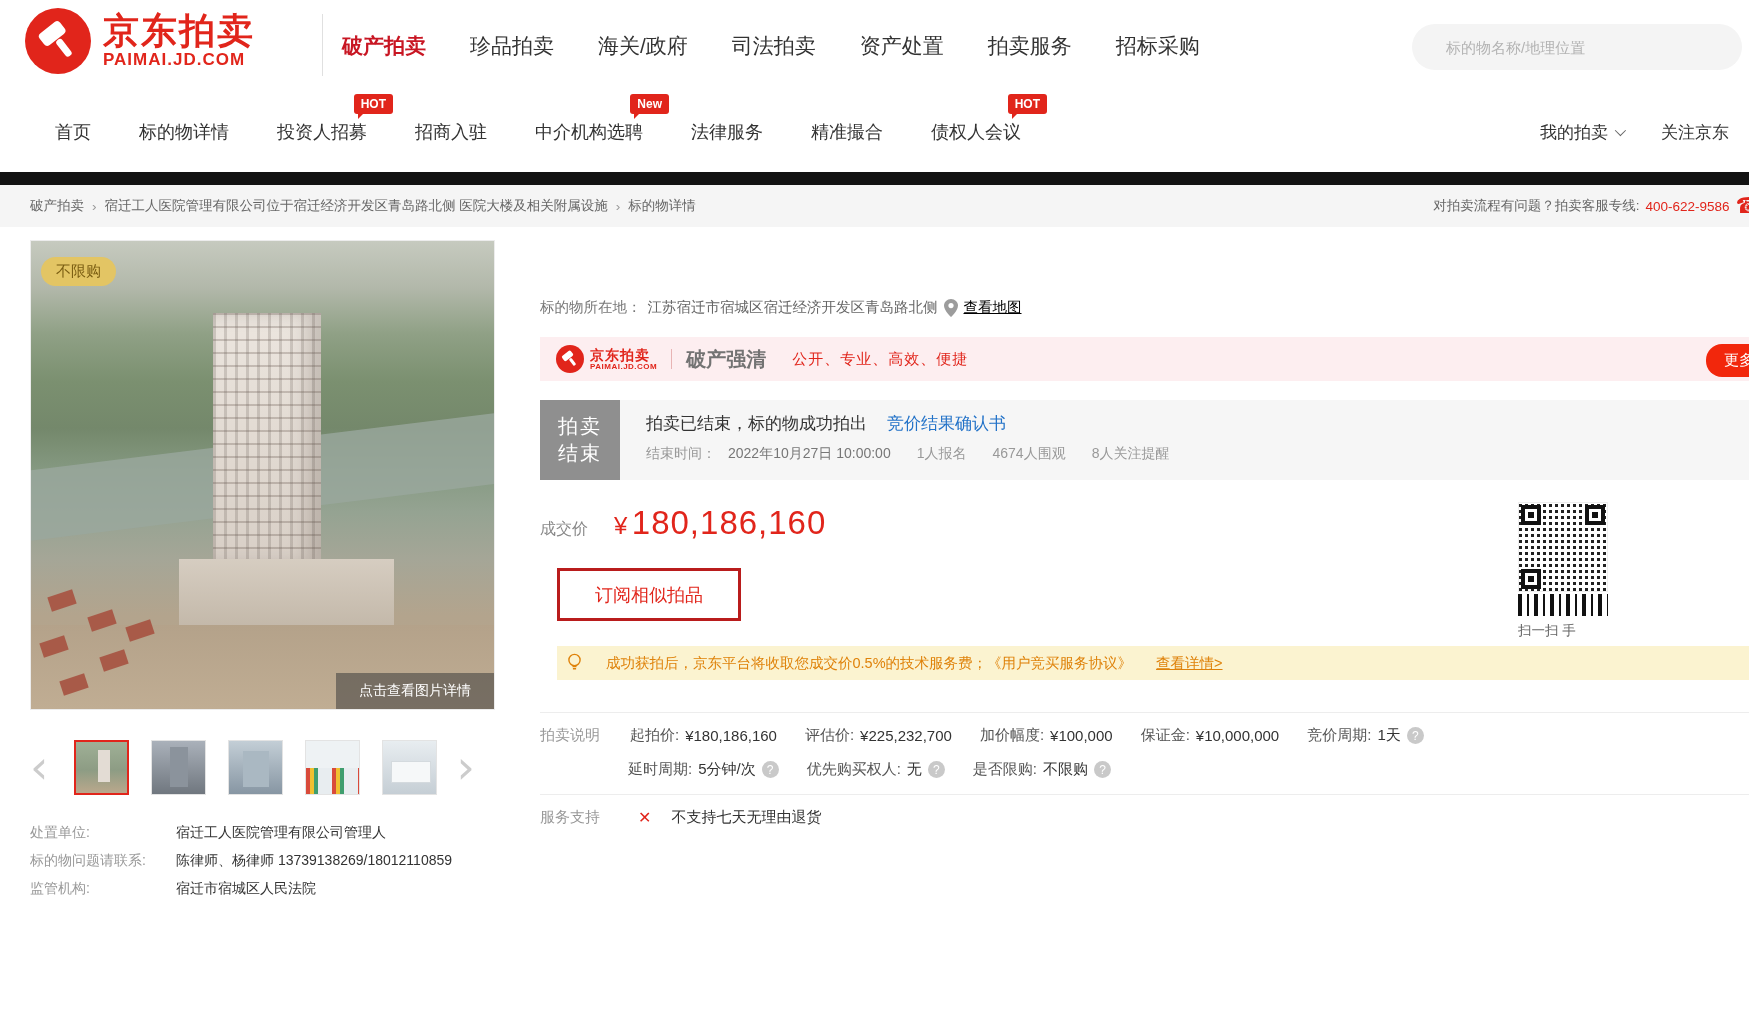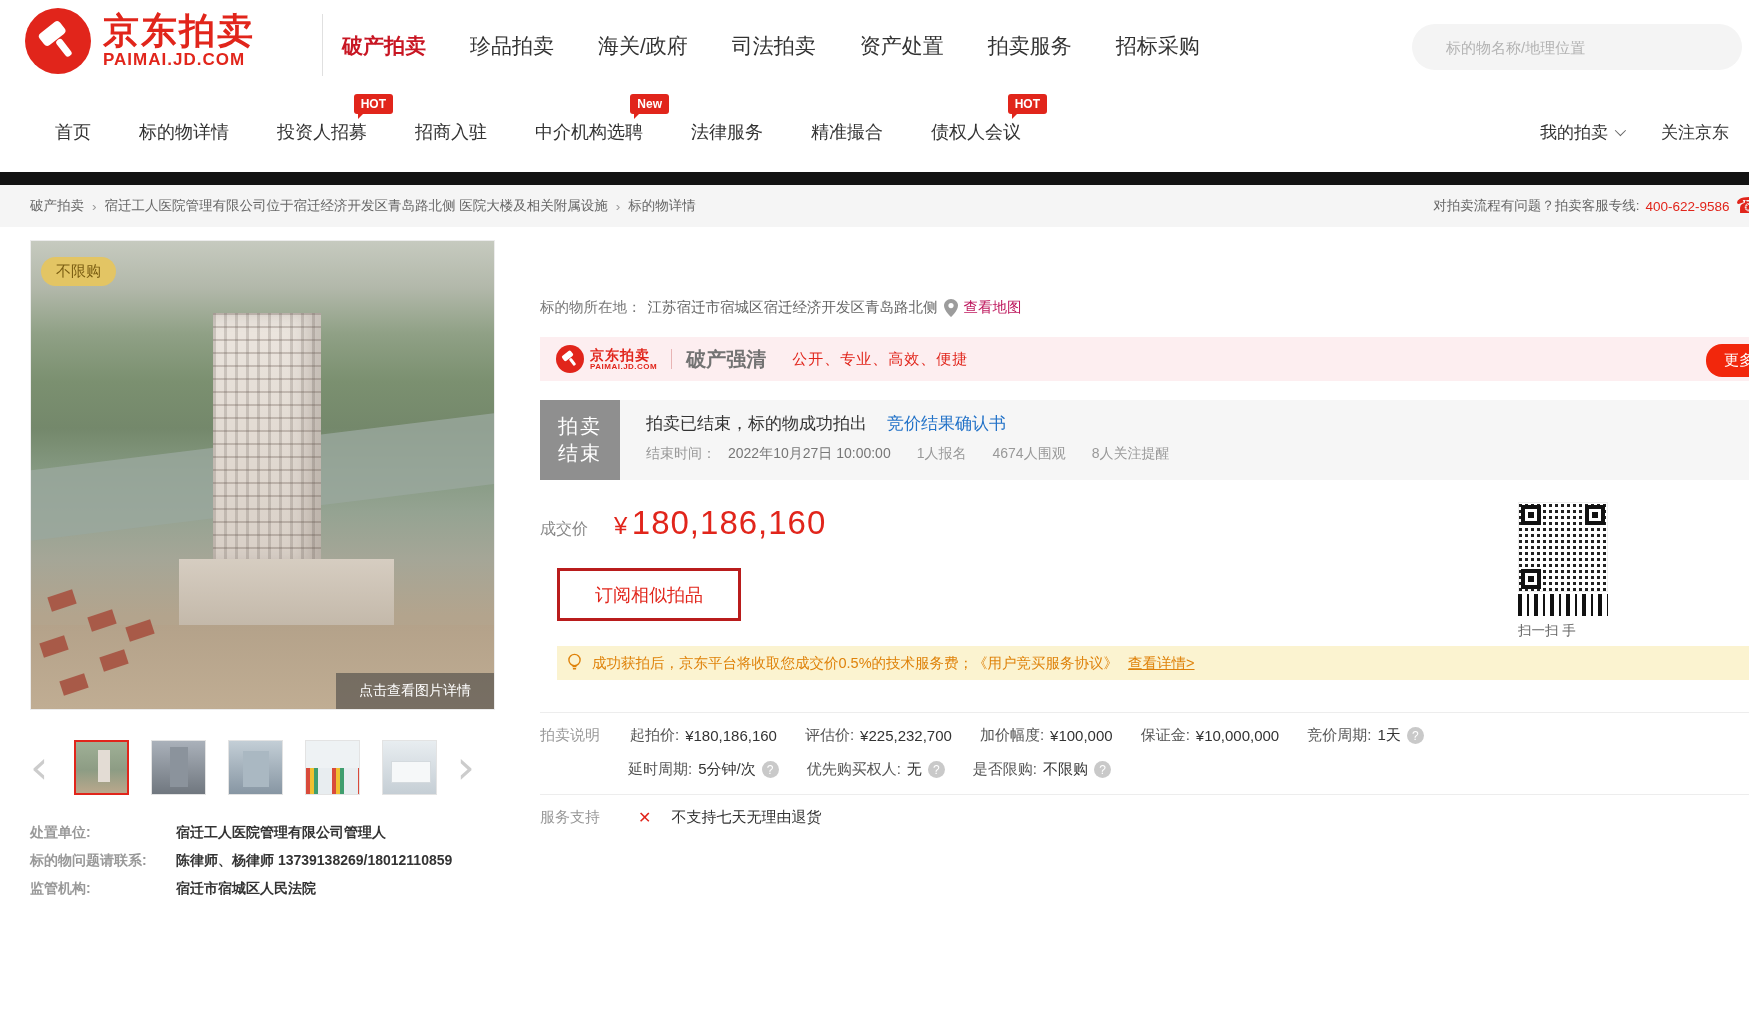--- a/index.html
+++ b/index.html
@@ -81,31 +81,31 @@
   .t2 { background:linear-gradient(180deg,#aab1ba 0%,#70777f 100%); }
   .t2 .mini-tower { position:absolute; left:18px; top:6px; width:18px; height:40px; background:#8b939c; }
   .t3 { background:linear-gradient(180deg,#c3ced6 0%,#8796a3 100%); }
   .t3 .mini-tower { position:absolute; left:14px; top:10px; width:26px; height:36px; background:#aab8c2; }
   .t4 { background:linear-gradient(180deg,#eef2f4 0 55%,#dfe5e8 55% 100%); }
   .t4 .floor-lines { position:absolute; left:0; bottom:0; width:100%; height:26px;
     background:repeating-linear-gradient(90deg,#d94a3a 0 4px,#f0c030 4px 8px,#3f9e6e 8px 12px,#e8edf0 12px 26px); }
   .t5 { background:linear-gradient(180deg,#e8edf0 0%,#c5ced5 100%); }
   .t5 .mini-tower { position:absolute; left:8px; top:20px; width:40px; height:22px; background:#f6f8f9; border:1px solid #d4dade; }
   .info-list { position:absolute; left:0; top:578px; width:465px; font-size:14px; }
-  .info-row { display:flex; line-height:28px;font-weight:bold; }
+  .info-row { display:flex; line-height:28px; }
   .info-label { color:#999; width:146px; flex:0 0 146px; }
   .info-value { color:#333; }
   
   .right-col { position:absolute; left:537px; top:240px; width:1212px; height:640px; }
   .title-row { position:absolute; left:0; top:8px; display:flex; align-items:center; gap:12px; white-space:nowrap; }
   .title-badge { background:#e1251b; color:#fff; font-size:14px; font-weight:700; padding:5px 8px; border-radius:2px; flex:0 0 auto; }
   .listing-title { font-size:21px; font-weight:700; color:#333; }
   .loc-row { position:absolute; left:3px; top:58px; display:flex; align-items:center; gap:6px; font-size:14.5px; color:#777; white-space:nowrap; }
   .loc-value { color:#666; }
-  .map-link { color:#be185d; cursor:pointer; }
+  .map-link { color:#000000; cursor:pointer;text-decoration:underline; }
   .pin-icon { display:inline-block; }
   .banner { position:absolute; left:3px; top:97px; width:1209px; height:44px; background:#fdeef0; display:flex; align-items:center; }
   .banner-logo { display:flex; align-items:center; margin-left:16px; }
   .banner-logo-texts { margin-left:6px; }
   .banner-brand { font-size:14px; font-weight:700; color:#e1251b; line-height:14px; letter-spacing:1px; }
   .banner-domain { font-size:8px; font-weight:700; color:#e1251b; letter-spacing:.5px; }
   .banner-sep { width:1px; height:20px; background:#e8b4b4; margin:0 14px; }
   .banner-tag { font-size:20px; font-weight:700; color:#737373;font-family:Liberation Mono, monospace; }
   .banner-slogan { font-size:15px; color:#e1251b; margin-left:26px; letter-spacing:1px; }
   .more-btn { position:absolute; left:1166px; top:7px; background:#f2270c; color:#fff; font-size:15px;
@@ -129,21 +129,21 @@
     background:repeating-linear-gradient(0deg,#111 0 3px,#fff 3px 6px),
                repeating-linear-gradient(90deg,#111 0 3px,#fff 3px 6px);
     background-blend-mode:screen; }
   .finder { position:absolute; width:20px; height:20px; border:4px solid #111; background:#fff; }
   .finder::after { content:""; position:absolute; left:3px; top:3px; width:6px; height:6px; background:#111; }
   .f-tl{left:2px;top:2px} .f-tr{right:2px;top:2px} .f-bl{left:2px;bottom:2px}
   .qr-strip { width:90px; height:22px; margin-top:2px;
     background:repeating-linear-gradient(90deg,#111 0 4px,#fff 4px 9px,#111 9px 11px,#fff 11px 16px); }
   .qr-caption { margin-top:6px; font-size:13.5px; color:#666; white-space:nowrap; }
   .notice-bar { position:absolute; left:20px; top:406px; width:1192px; height:34px; background:#fbf3d0;
-    display:flex; align-items:center; gap:10px; padding-left:10px; font-size:14.5px; color:#df820a; white-space:nowrap; }
+    display:flex; align-items:center; gap:24px; padding-left:10px; font-size:14.5px; color:#df820a; white-space:nowrap; }
   .notice-link { color:#df820a; text-decoration:underline; cursor:pointer; }
   .hr1 { position:absolute; left:3px; top:472px; width:1209px; height:1px; background:#ededed; }
   .params-row { position:absolute; left:3px; display:flex; align-items:center; gap:28px; font-size:15px; color:#333; white-space:nowrap; }
   .pr1 { top:486px; } .pr2 { top:520px; }
   .section-label { color:#999; margin-right:2px; }
   .param { display:flex; align-items:center; gap:6px; }
   .param-label { color:#555; }
   .param-value { color:#333; }
   .help-icon { width:17px; height:17px; border-radius:50%; background:#c9c9c9; color:#fff; font-size:12px;
     display:inline-flex; align-items:center; justify-content:center; cursor:pointer; }

